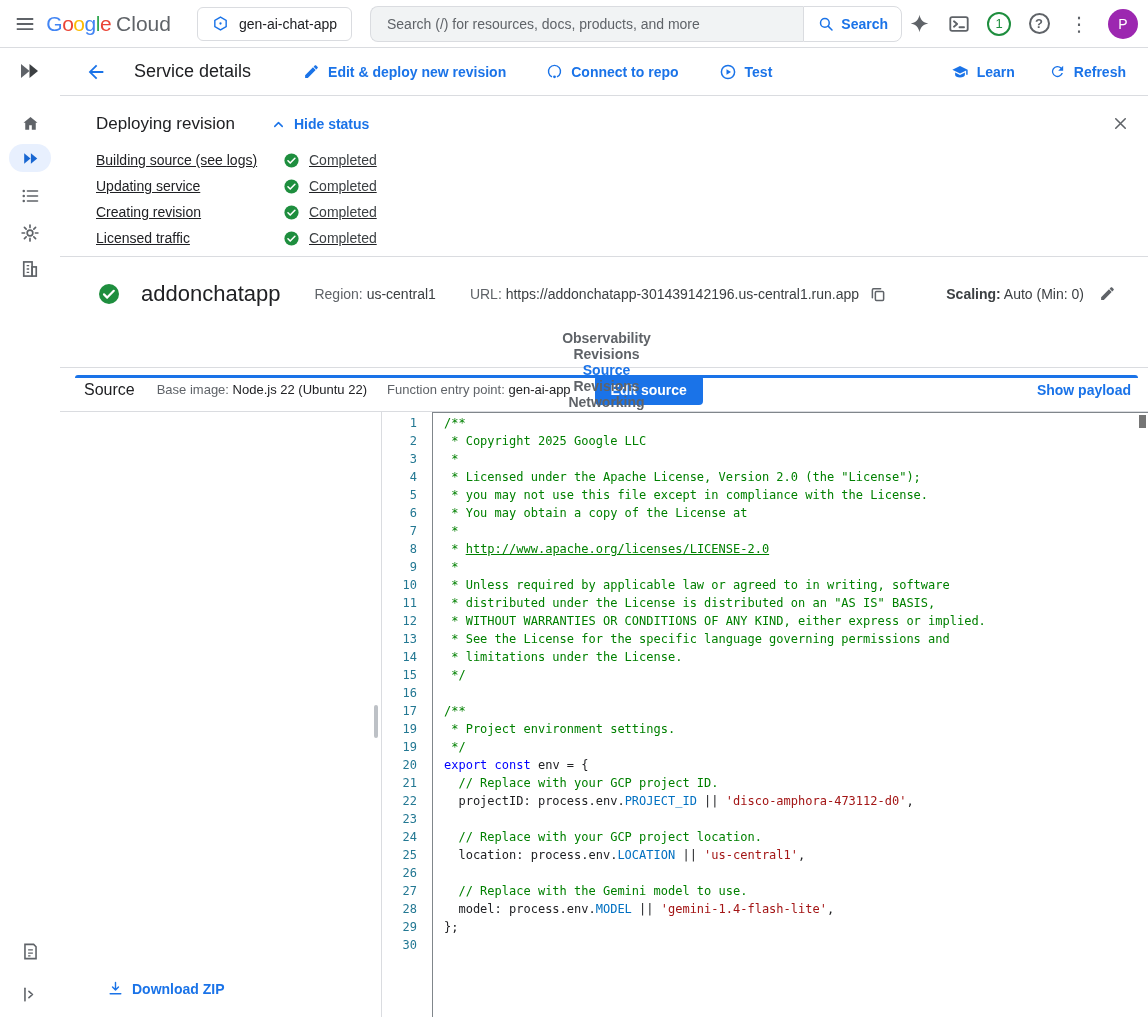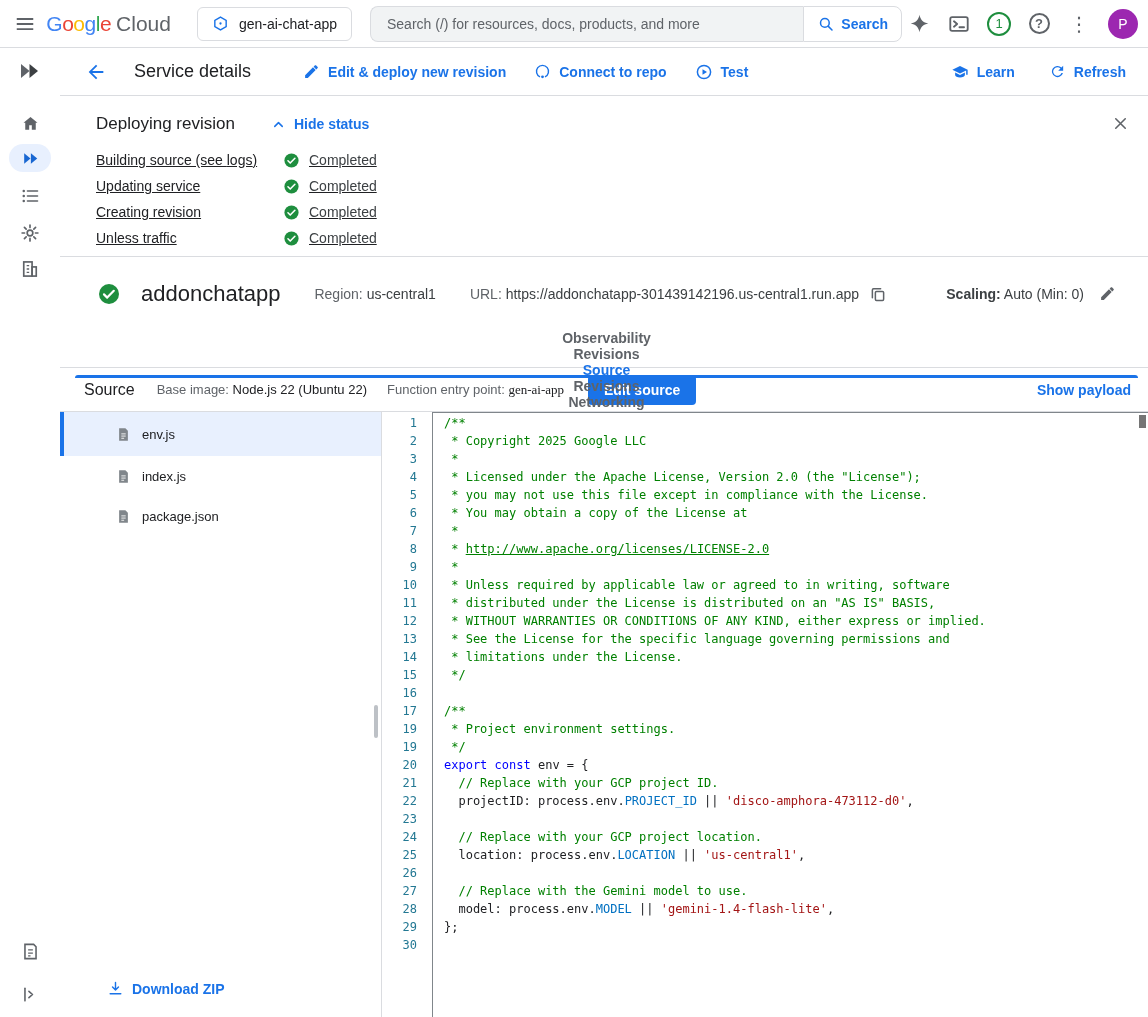--- a/index.html
+++ b/index.html
@@ -29,21 +29,21 @@
   .rail { position:absolute; left:0; top:48px; bottom:0; width:60px; background:#fff; }
   .rail .iconbtn { position:absolute; left:50%; transform:translateX(-50%); width:36px; height:28px; border-radius:14px; }
   .rail .iconbtn.active { background:#e8f0fe; width:42px; }
 
   
   .main { margin-left:60px; width:1088px; }
 
   .appbar { height:48px; border-bottom:1px solid #dadce0; display:flex; align-items:center; padding:0 14px 0 16px; }
   .page-title { font-size:18px; font-weight:400; margin:0 0 0 18px; color:#202124; white-space:nowrap; }
   .txtbtn { display:flex; align-items:center; gap:8px; color:#1a73e8; font-size:14px; font-weight:700; background:none; border:none; cursor:pointer; padding:6px 8px; white-space:nowrap; font-family:inherit; }
-  .appbar-actions { display:flex; gap:12px; margin-left:44px; }
+  .appbar-actions { display:flex; gap:24px; margin-left:44px; }
   .spacer { flex:1; }
   .appbar-right { display:flex; gap:18px; }
 
   
   .deploy { position:relative; height:161px; border-bottom:1px solid #dadce0; padding:16px 0 0 36px; }
   .deploy-head { display:flex; align-items:center; gap:30px; }
   .deploy-title { font-size:17px; font-weight:400; margin:0; color:#202124; }
   .status-list { margin-top:11px;text-decoration:underline; }
   .srow { display:flex; align-items:center; height:26px; }
   .slab { width:187px; font-size:14px; color:#202124; }
@@ -66,21 +66,21 @@
   .tabs { height:38px; border-bottom:1px solid #dadce0; display:flex; padding-left:5px;flex-direction:column; }
   .tab { padding:0 16px; border:none; background:none; font-size:14px; font-weight:700; color:#5f6368; cursor:pointer; position:relative; font-family:inherit; }
   .tab.active { color:#1a73e8; }
   .tab.active::after { content:""; position:absolute; left:10px; right:10px; bottom:0; height:3px; background:#1a73e8; border-radius:3px 3px 0 0; }
 
   
   .sourcebar { height:44px; border-bottom:1px solid #dadce0; display:flex; align-items:center; padding:0 17px 0 24px; }
   .sb-title { font-size:16px; font-weight:500; margin:0; color:#202124; }
   .sb-meta { margin-left:22px; font-size:13px; color:#202124; white-space:nowrap; }
   .sb-entry { margin-left:20px; }
-  .mono { font-family:Liberation Serif, serif;text-align:right; }
+  .mono { font-family:Liberation Sans, sans-serif;text-align:right; }
   .edit-source { margin-left:24px; background:#1a73e8; color:#fff; font-size:14px; font-weight:700; border:none; border-radius:4px; padding:7px 16px; cursor:pointer; font-family:inherit; }
   .show-payload { margin-left:auto; padding-right:0; }
 
   
   .content { display:flex; height:605px; }
   .files { width:322px; flex:none; border-right:1px solid #dadce0; position:relative; }
   .frow { height:40px; display:flex; align-items:center; padding-left:56px; gap:11px; font-size:13px; color:#202124; cursor:pointer; }
   .frow.sel { background:#e8f0fe; border-left:4px solid #1a73e8; padding-left:52px; height:44px; }
   .fico { width:15px; height:17px; flex:none; }
   .files-scrollbar { position:absolute; top:293px; right:3px; width:4px; height:33px; background:#bdc1c6; border-radius:2px; }
@@ -296,21 +296,21 @@
             <div class="slab">Creating revision</div>
             <span style="display: flex;">
               <svg class="ck" viewBox="0 0 24 24">
                 <circle cx="12" cy="12" r="10" fill="#1e8e3e"></circle>
                 <path d="M7 12.4l3.2 3.2 6.6-6.8" stroke="#fff" stroke-width="2.2" fill="none" stroke-linecap="round" stroke-linejoin="round"></path>
               </svg>
             </span>
             <span class="sst">Completed</span>
           </div>
           <div class="srow">
-            <div class="slab">Unless traffic</div>
+            <div class="slab">Licensed traffic</div>
             <span style="display: flex;">
               <svg class="ck" viewBox="0 0 24 24">
                 <circle cx="12" cy="12" r="10" fill="#1e8e3e"></circle>
                 <path d="M7 12.4l3.2 3.2 6.6-6.8" stroke="#fff" stroke-width="2.2" fill="none" stroke-linecap="round" stroke-linejoin="round"></path>
               </svg>
             </span>
             <span class="sst">Completed</span>
           </div>
         </div>
       <button class="iconbtn close-btn">
@@ -370,43 +370,20 @@
       <div class="sb-meta sb-entry">
         <span class="lbl">Function entry point:</span>
         <span class="mono">gen-ai-app</span>
       </div>
       <button class="edit-source">Edit source</button>
       <button class="txtbtn show-payload">Show payload</button>
     </div>
 
     <div class="content">
       <aside class="files">
-        <div>
-            <div class="frow sel">
-              <svg class="fico" viewBox="0 0 24 24">
-                <path d="M5 2h10l4 4v16H5z" fill="#80868b"></path>
-                <path d="M8.5 11h7M8.5 14.5h7M8.5 18h4.5" stroke="#fff" stroke-width="1.4"></path>
-              </svg>
-              <span class="fname">env.js</span>
-            </div>
-            <div class="frow">
-              <svg class="fico" viewBox="0 0 24 24">
-                <path d="M5 2h10l4 4v16H5z" fill="#80868b"></path>
-                <path d="M8.5 11h7M8.5 14.5h7M8.5 18h4.5" stroke="#fff" stroke-width="1.4"></path>
-              </svg>
-              <span class="fname">index.js</span>
-            </div>
-            <div class="frow">
-              <svg class="fico" viewBox="0 0 24 24">
-                <path d="M5 2h10l4 4v16H5z" fill="#80868b"></path>
-                <path d="M8.5 11h7M8.5 14.5h7M8.5 18h4.5" stroke="#fff" stroke-width="1.4"></path>
-              </svg>
-              <span class="fname">package.json</span>
-            </div>
-          </div>
         <div class="files-scrollbar"></div>
         <button class="txtbtn dl-btn">
           <svg width="17" height="17" viewBox="0 0 24 24">
               <path d="M12 3.5V14M12 14l-4.2-4.2M12 14l4.2-4.2" fill="none" stroke="#1a73e8" stroke-width="2" stroke-linecap="round" stroke-linejoin="round"></path>
               <path d="M4.5 19.5h15" stroke="#1a73e8" stroke-width="2" stroke-linecap="round"></path>
             </svg>
           <span>Download ZIP</span>
         </button>
       </aside>
       <div class="editor">

